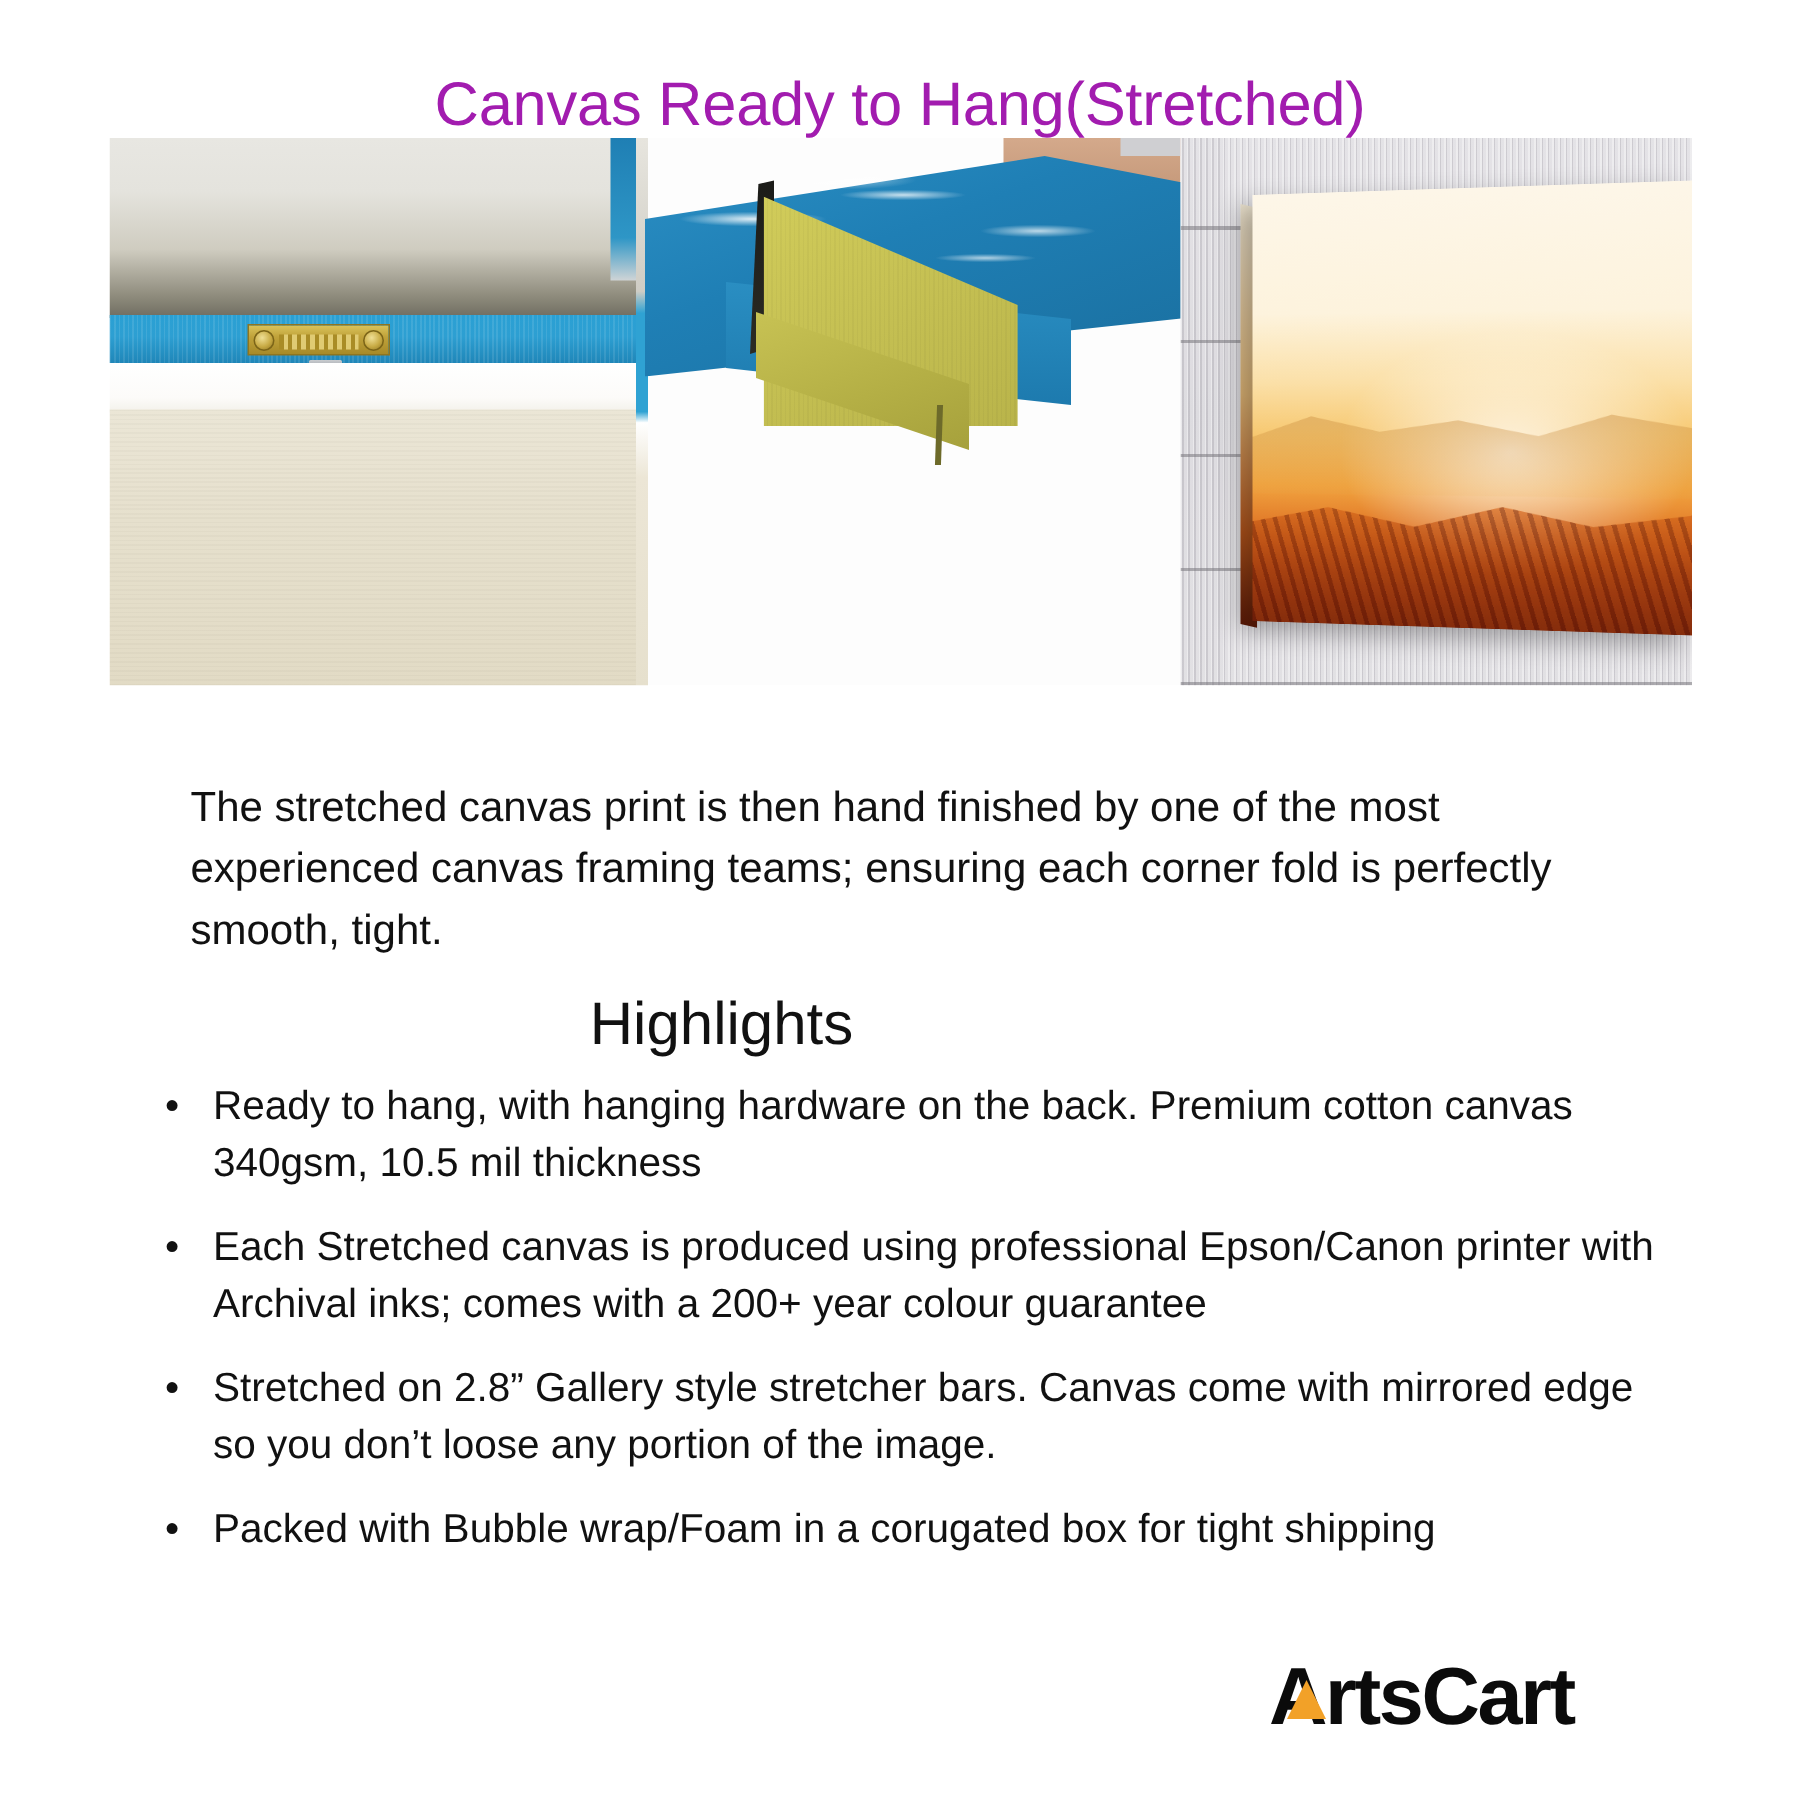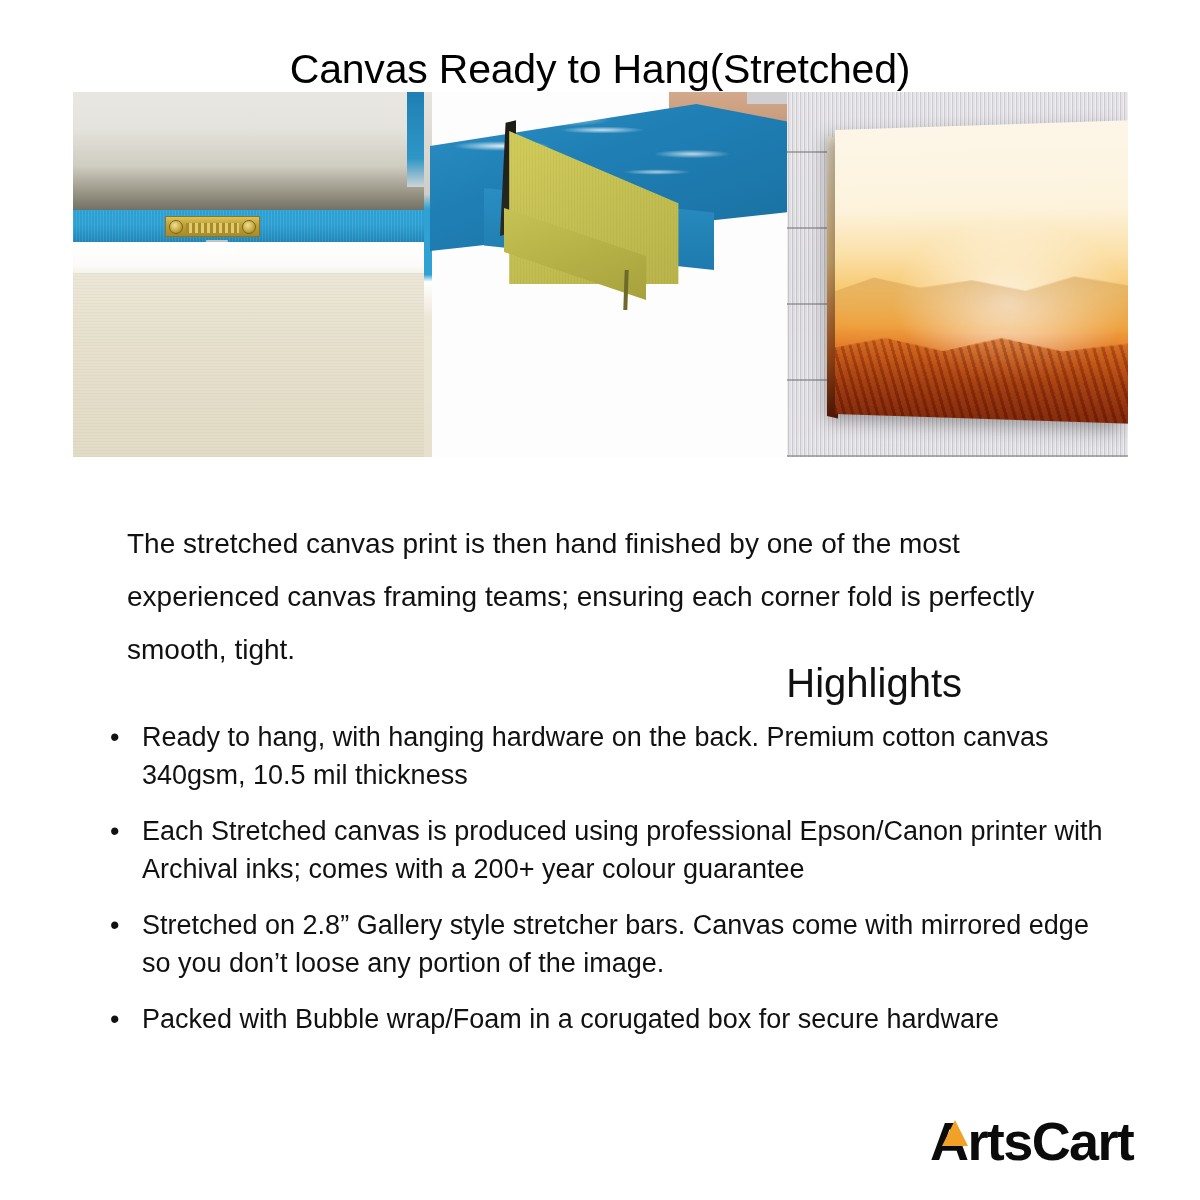--- a/index.html
+++ b/index.html
@@ -17,21 +17,21 @@
   }
 
   
   .page-title {
     text-align: center;
     font-size: 41px;
     font-weight: 400;
     line-height: 1;
     letter-spacing: -0.2px;
     padding-top: 22px;
-    color: #000000;
+    color: #a21caf;
   }
 
   
   .image-strip {
     position: absolute;
     left: 73px;
     top: 92px;
     width: 1055px;
     height: 365px;
     display: flex;
@@ -214,29 +214,29 @@
     transform: skewY(13deg);
     transform-origin: top left;
   }
 
   
   .intro-paragraph {
     position: absolute;
     left: 127px; top: 489px;
     width: 955px;
     font-size: 28px;
-    line-height: 53px;
+    line-height: 41px;
     color: #111111;
   }
 
   .highlights-title {
     position: absolute;
     left: 0; top: 627px;
     width: 962px;
-    text-align: right;
+    text-align: center;
     font-size: 40px;
     font-weight: 400;
     color: #111111;
     line-height: 1.15;
   }
 
   .bullet-list {
     position: absolute;
     left: 104px; top: 718px;
     width: 1020px;
@@ -255,24 +255,24 @@
     position: absolute;
     left: 6px; top: 0;
     font-size: 27px;
     line-height: 38px;
     color: #111111;
   }
 
   
   .brand-logo {
     position: absolute;
-    left: 930px; top: 1104px;
+    left: 846px; top: 1104px;
     height: 64px;
     display: flex;
-    align-items: flex-end;
+    align-items: flex-start;
   }
   .brand-text {
     font-size: 54px;
     font-weight: bold;
     letter-spacing: -1.6px;
     color: #0b0b0b;
     line-height: 1;
     position: relative;
     white-space: nowrap;
   }
@@ -345,20 +345,20 @@
   <li class="bullet-item">
     <span class="bullet-marker">•</span>
     <span>Each Stretched canvas is produced using professional Epson/Canon printer with Archival inks; comes with a 200+ year colour guarantee</span>
   </li>
   <li class="bullet-item">
     <span class="bullet-marker">•</span>
     <span>Stretched on 2.8” Gallery style stretcher bars. Canvas come with mirrored edge so you don’t loose any portion of the image.</span>
   </li>
   <li class="bullet-item">
     <span class="bullet-marker">•</span>
-    <span>Packed with Bubble wrap/Foam in a corugated box for secure hardware</span>
+    <span>Packed with Bubble wrap/Foam in a corugated box for tight shipping</span>
   </li>
 </ul>
 
 <div class="brand-logo">
   <span class="brand-text">ArtsCart</span>
   <span class="brand-triangle"></span>
 </div>
 
 </body></html>

